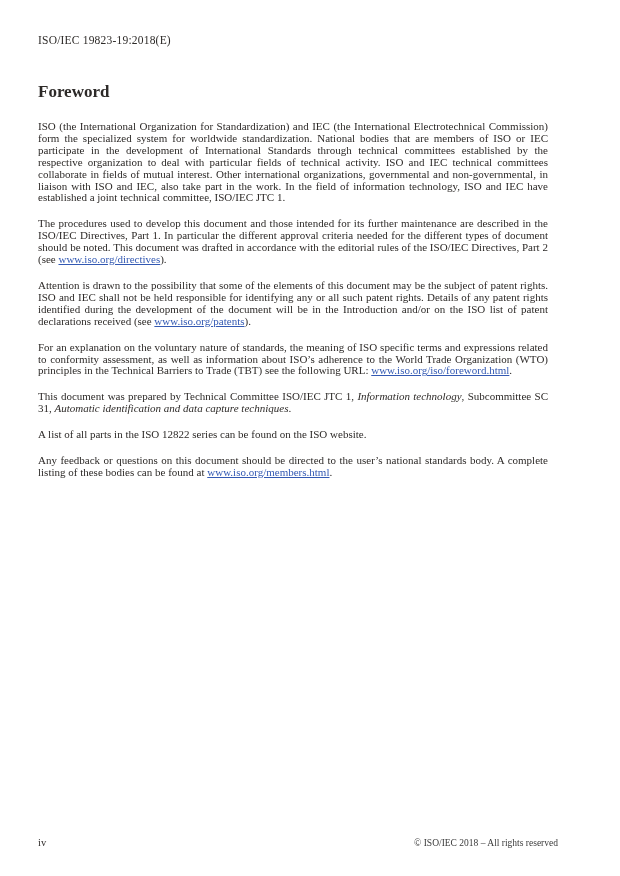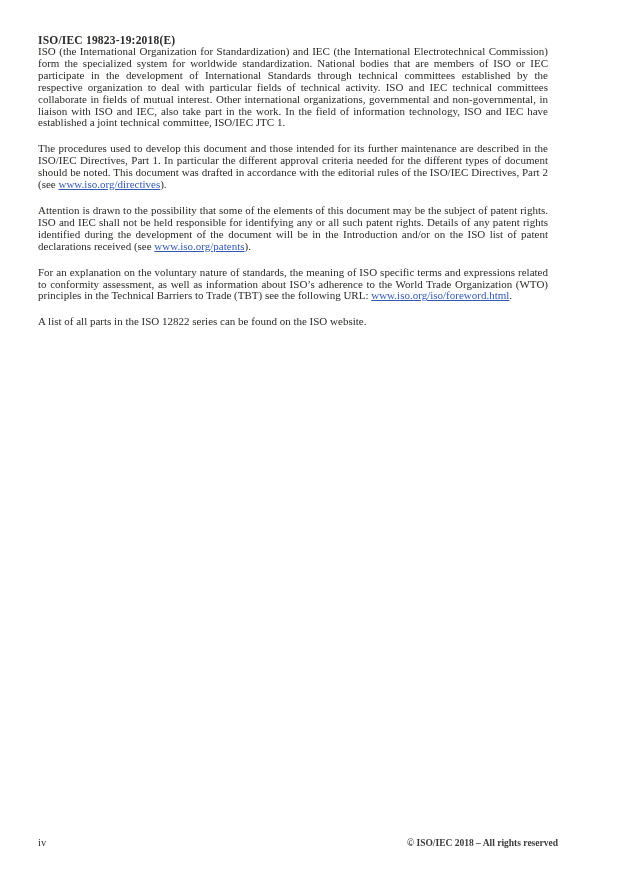--- a/index.html
+++ b/index.html
@@ -19,21 +19,21 @@
     overflow: hidden;
   }
   .content {
     position: absolute;
     left: 38px;
     right: 60px;
     top: 34px;
   }
   .doc-ref {
     font-size: 11.5px;
-    font-weight: bold;
+    font-weight: normal;
     letter-spacing: 0.2px;
     color: #2d2a28;
   }
   h1.foreword-title {
     font-size: 17px;
     font-weight: bold;
     margin: 36px 0 19px 0;
     color: #2d2a28;
   }
   .paras p.para {
@@ -58,37 +58,39 @@
     justify-content: space-between;
     align-items: baseline;
   }
   .page-number {
     font-size: 10.5px;
     color: #2d2a28;
   }
   .copyright {
     font-size: 9.5px;
     color: #3a3a3a;
-    font-weight: bold;
   }
 </style>
 </head>
 <body>
 
 <div class="page">
   <div class="content">
     <div class="doc-ref">ISO/IEC 19823-19:2018(E)</div>
 
+    <h1 class="foreword-title">Foreword</h1>
 
     <div class="paras">
         <p class="para"><span>ISO (the International Organization for Standardization) and IEC (the International Electrotechnical Commission) form the specialized system for worldwide standardization. National bodies that are members of ISO or IEC participate in the development of International Standards through technical committees established by the respective organization to deal with particular fields of technical activity. ISO and IEC technical committees collaborate in fields of mutual interest. Other international organizations, governmental and non-governmental, in liaison with ISO and IEC, also take part in the work. In the field of information technology, ISO and IEC have established a joint technical committee, ISO/IEC JTC 1.</span></p>
         <p class="para"><span>The procedures used to develop this document and those intended for its further maintenance are described in the ISO/IEC Directives, Part 1. In particular the different approval criteria needed for the different types of document should be noted. This document was drafted in accordance with the editorial rules of the ISO/IEC Directives, Part 2 (see </span><a class="link" href="#">www.iso.org/directives</a><span>).</span></p>
         <p class="para"><span>Attention is drawn to the possibility that some of the elements of this document may be the subject of patent rights. ISO and IEC shall not be held responsible for identifying any or all such patent rights. Details of any patent rights identified during the development of the document will be in the Introduction and/or on the ISO list of patent declarations received (see </span><a class="link" href="#">www.iso.org/patents</a><span>).</span></p>
         <p class="para"><span>For an explanation on the voluntary nature of standards, the meaning of ISO specific terms and expressions related to conformity assessment, as well as information about ISO’s adherence to the World Trade Organization (WTO) principles in the Technical Barriers to Trade (TBT) see the following URL: </span><a class="link" href="#">www.iso.org/iso/foreword.html</a><span>.</span></p>
+        <p class="para"><span>This document was prepared by Technical Committee ISO/IEC JTC 1, </span><i>Information technology</i><span>, Subcommittee SC 31, </span><i>Automatic identification and data capture techniques</i><span>.</span></p>
         <p class="para"><span>A list of all parts in the ISO 12822 series can be found on the ISO website.</span></p>
+        <p class="para"><span>Any feedback or questions on this document should be directed to the user’s national standards body. A complete listing of these bodies can be found at </span><a class="link" href="#">www.iso.org/members.html</a><span>.</span></p>
       </div>
   </div>
 
   <div class="footer">
     <span class="page-number">iv</span>
     <span class="copyright">© ISO/IEC 2018 – All rights reserved</span>
   </div>
 </div>
 
 </body></html>

